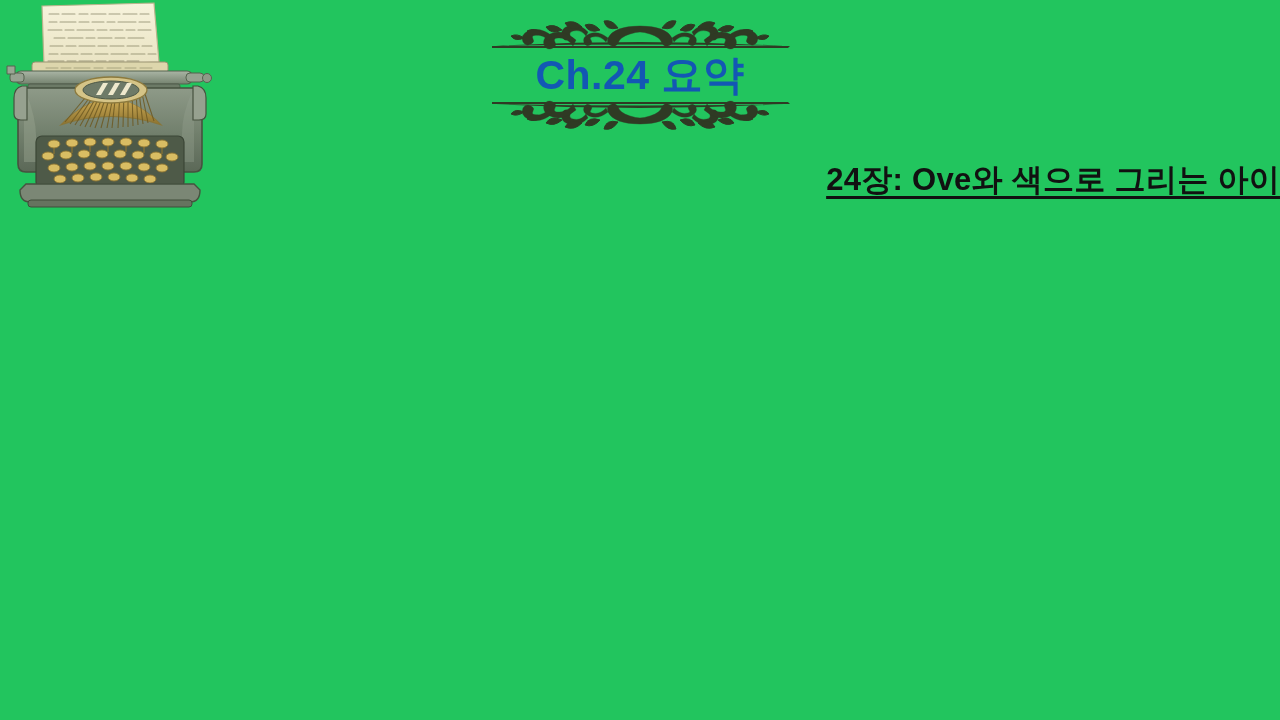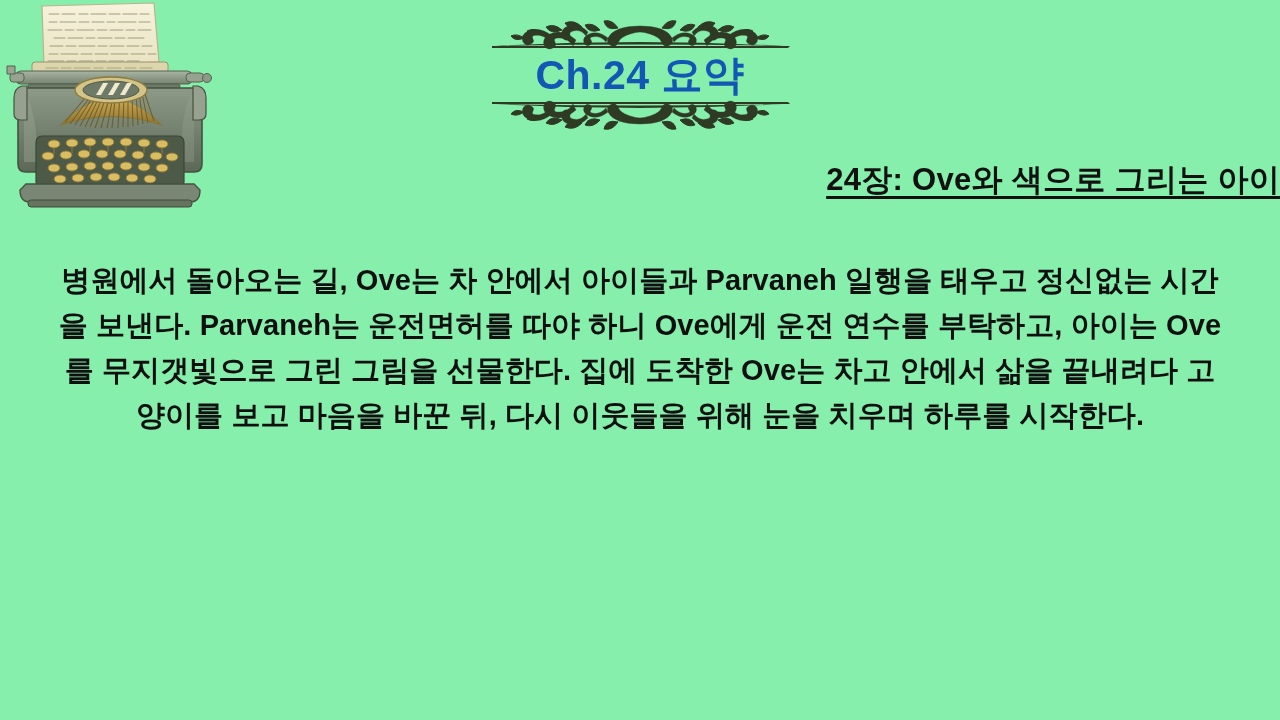--- a/index.html
+++ b/index.html
@@ -15,21 +15,21 @@
     font-family: "Liberation Sans", "DejaVu Sans", sans-serif;
     color: #0f0f0f;
     position: relative;
   }
 
   #slide {
     position: absolute;
     inset: 0;
     width: 1280px;
     height: 720px;
-    background: #86efac;
+    background: #22c55e;
   }
 
   
   #typewriter-illustration {
     position: absolute;
     left: 2px;
     top: 0px;
     width: 216px;
     height: 212px;
   }
@@ -335,17 +335,16 @@
         </g>
       </svg>
     </div>
   </div>
 
   <div id="subtitle">
     <span class="ul">24장: Ove와 색으로 그리는 아이</span>
   </div>
 
   <div id="body-block">
-    <p class="para" id="summary-paragraph">병원에서 돌아오는 길, Ove는 차 안에서 아이들과 Parvaneh 일행을 태우고 정신없는 시간을 보낸다. Parvaneh는 운전면허를 따야 하니 Ove에게 운전 연수를 부탁하고, 아이는 Ove를 무지갯빛으로 그린 그림을 선물한다. 집에 도착한 Ove는 차고 안에서 삶을 끝내려다 고양이를 보고 마음을 바꾼 뒤, 다시 이웃들을 위해 눈을 치우며 하루를 시작한다.</p>
 
   </div>
 
 </div>
 
 </body></html>

